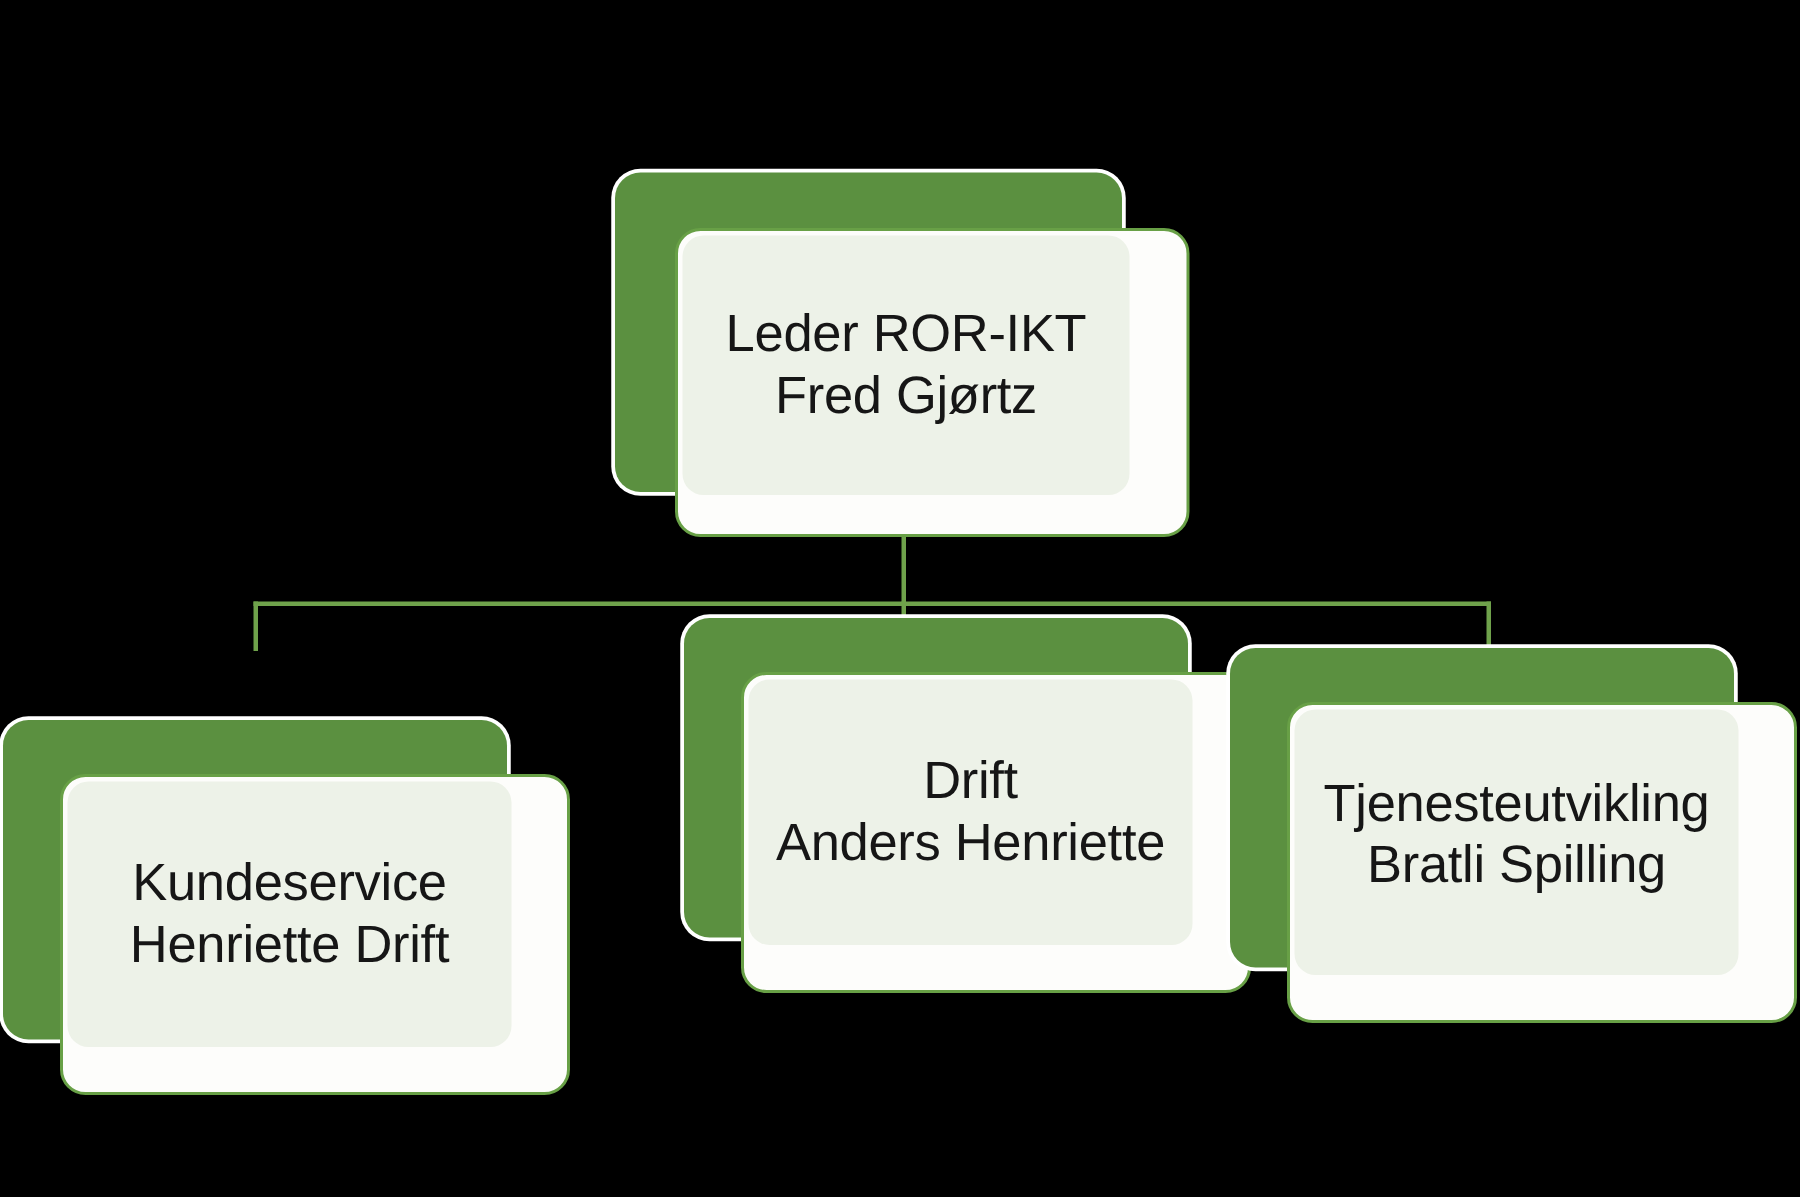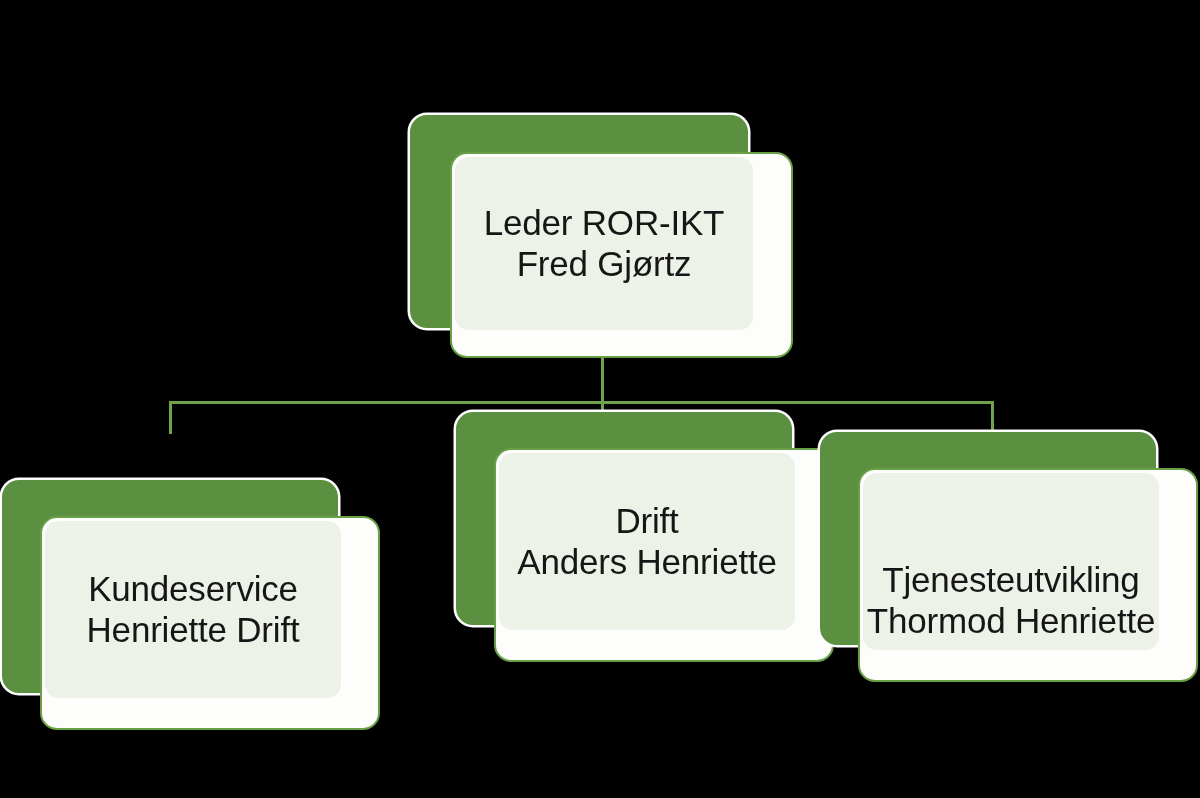--- a/index.html
+++ b/index.html
@@ -130,19 +130,19 @@
     <div class="node-text" style="left:43px; top:41px; width:296px; height:177px;">
       <span class="line-role">Drift</span>
       <span class="line-person">Anders Henriette</span>
     </div>
   </div>
 
   <div class="org-node" style="left:820px; top:432px; width:380px; height:252px;">
     <div class="node-back" style="width:336px; height:213px;"></div>
     <div class="node-front" style="left:38px; top:36px; width:340px; height:214px;"></div>
     <div class="node-inner" style="left:43px; top:41px; width:296px; height:177px;"></div>
-    <div class="node-text" style="left:43px; top:41px; width:296px; height:168px;margin-top:44px;">
+    <div class="node-text" style="left:43px; top:41px; width:296px; height:168px;">
       <span class="line-role">Tjenesteutvikling</span>
-      <span class="line-person">Thormod Henriette</span>
+      <span class="line-person">Bratli Spilling</span>
     </div>
   </div>
 
 </div>
 
 </body></html>

